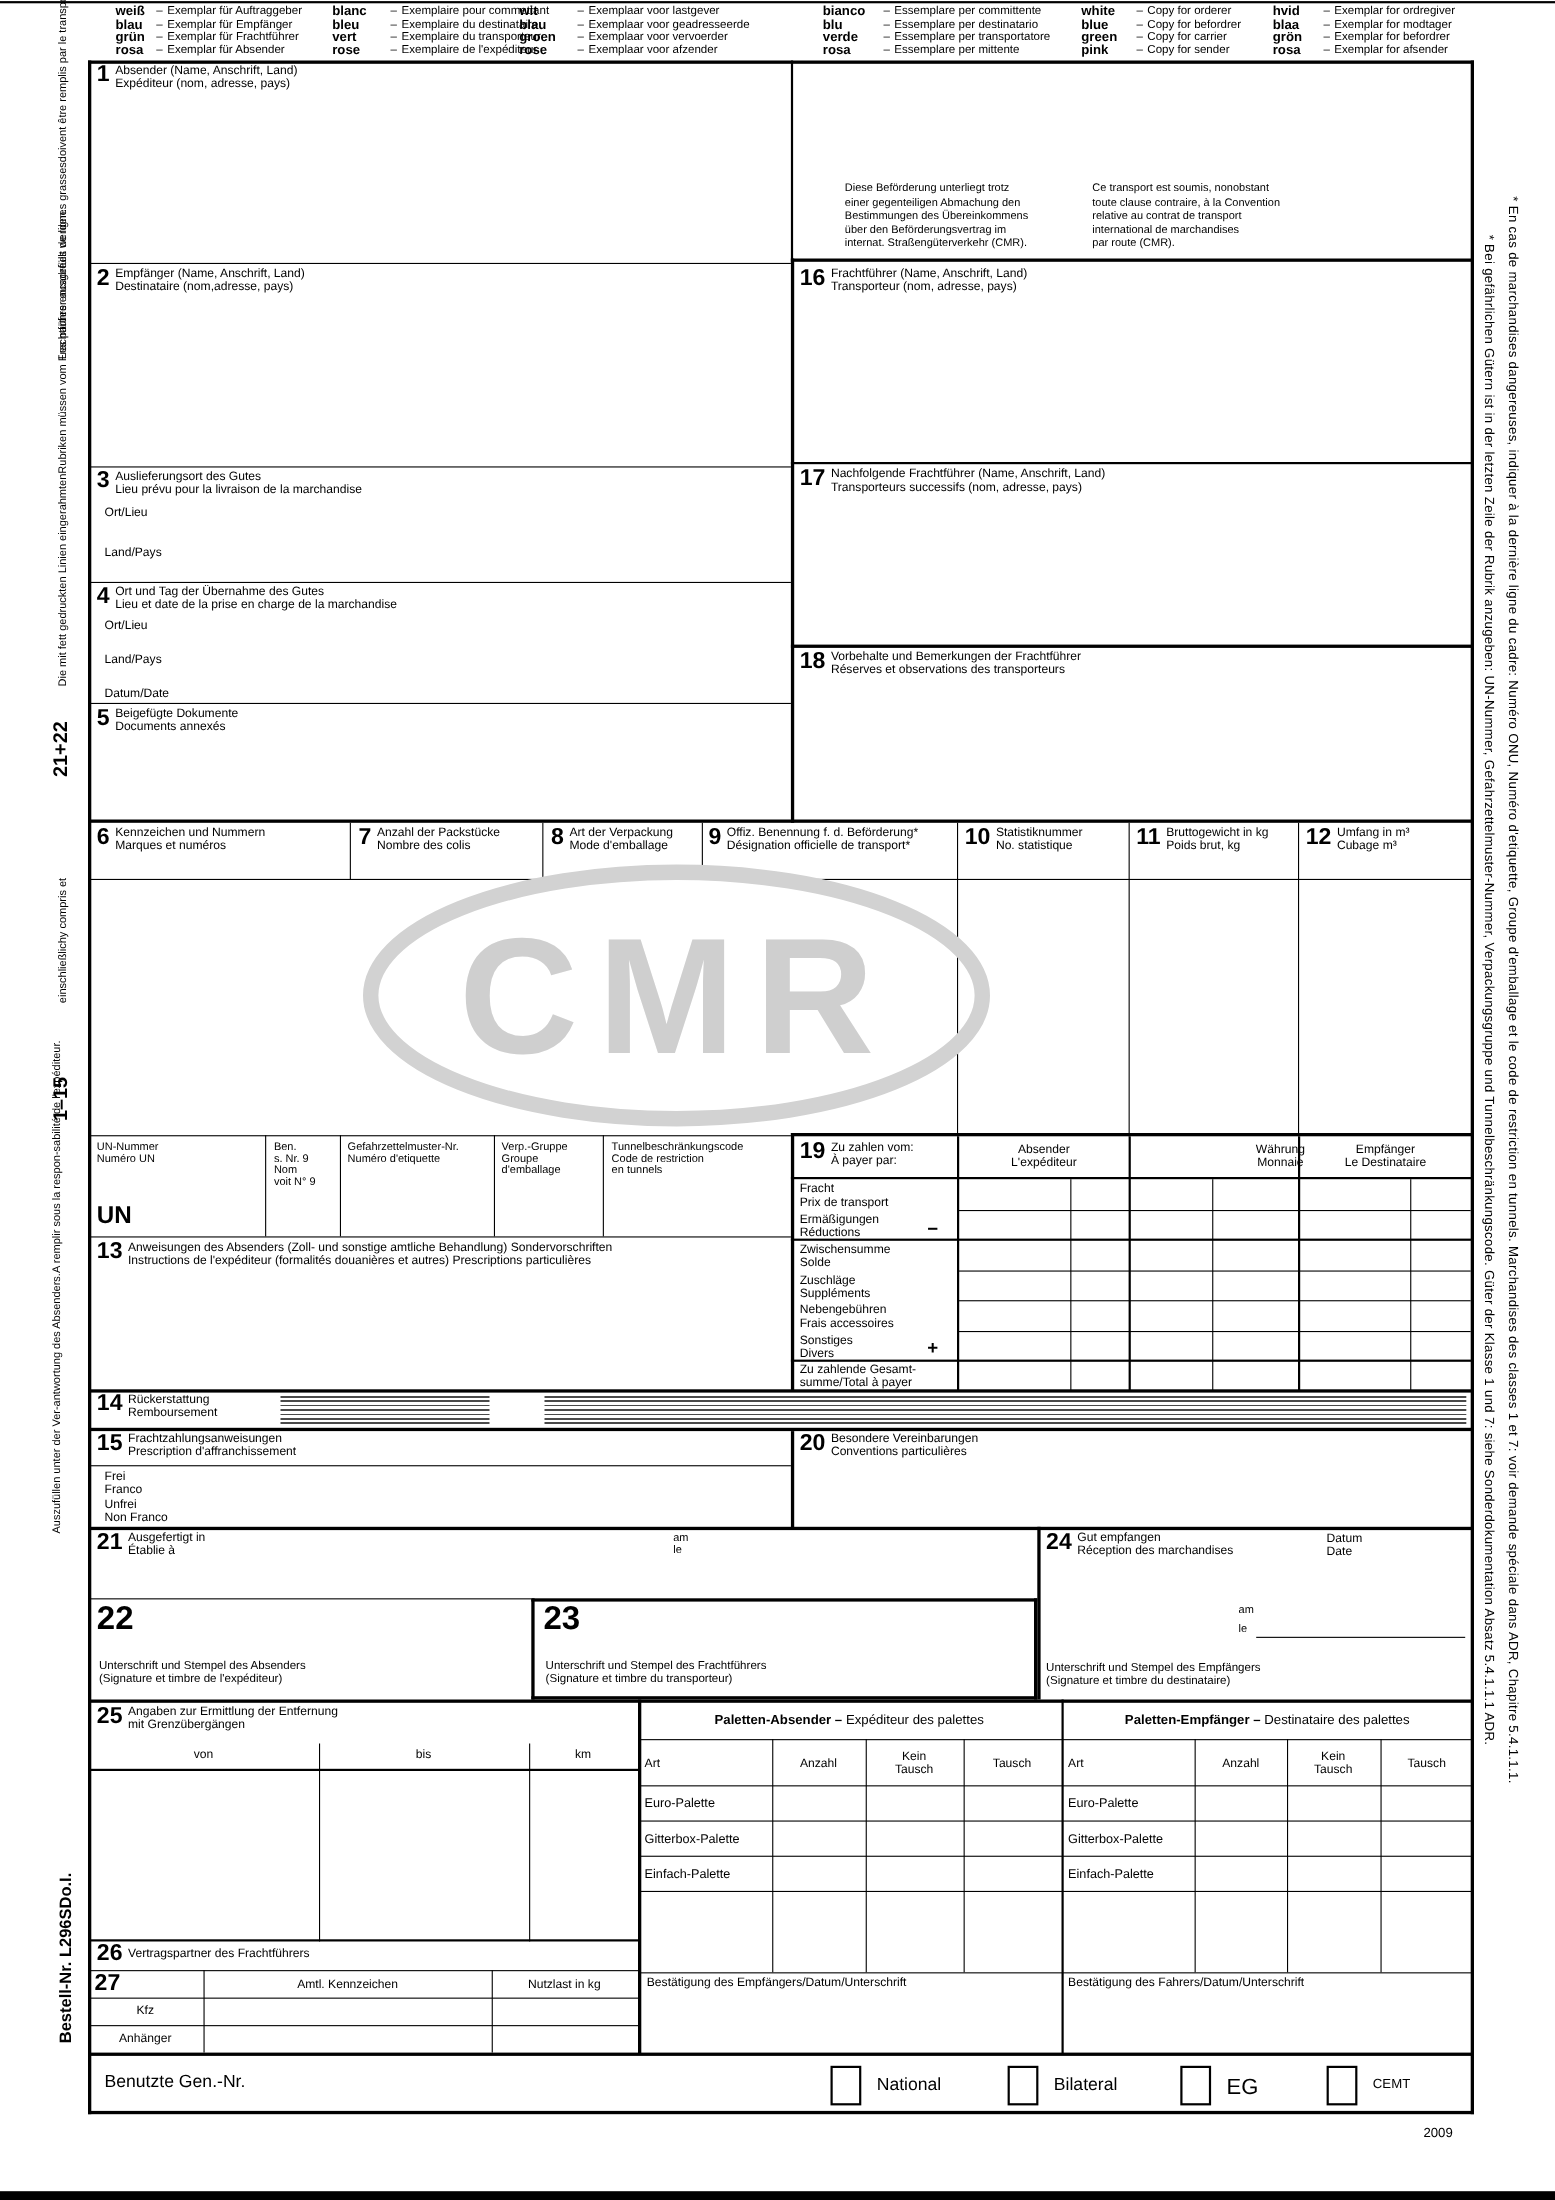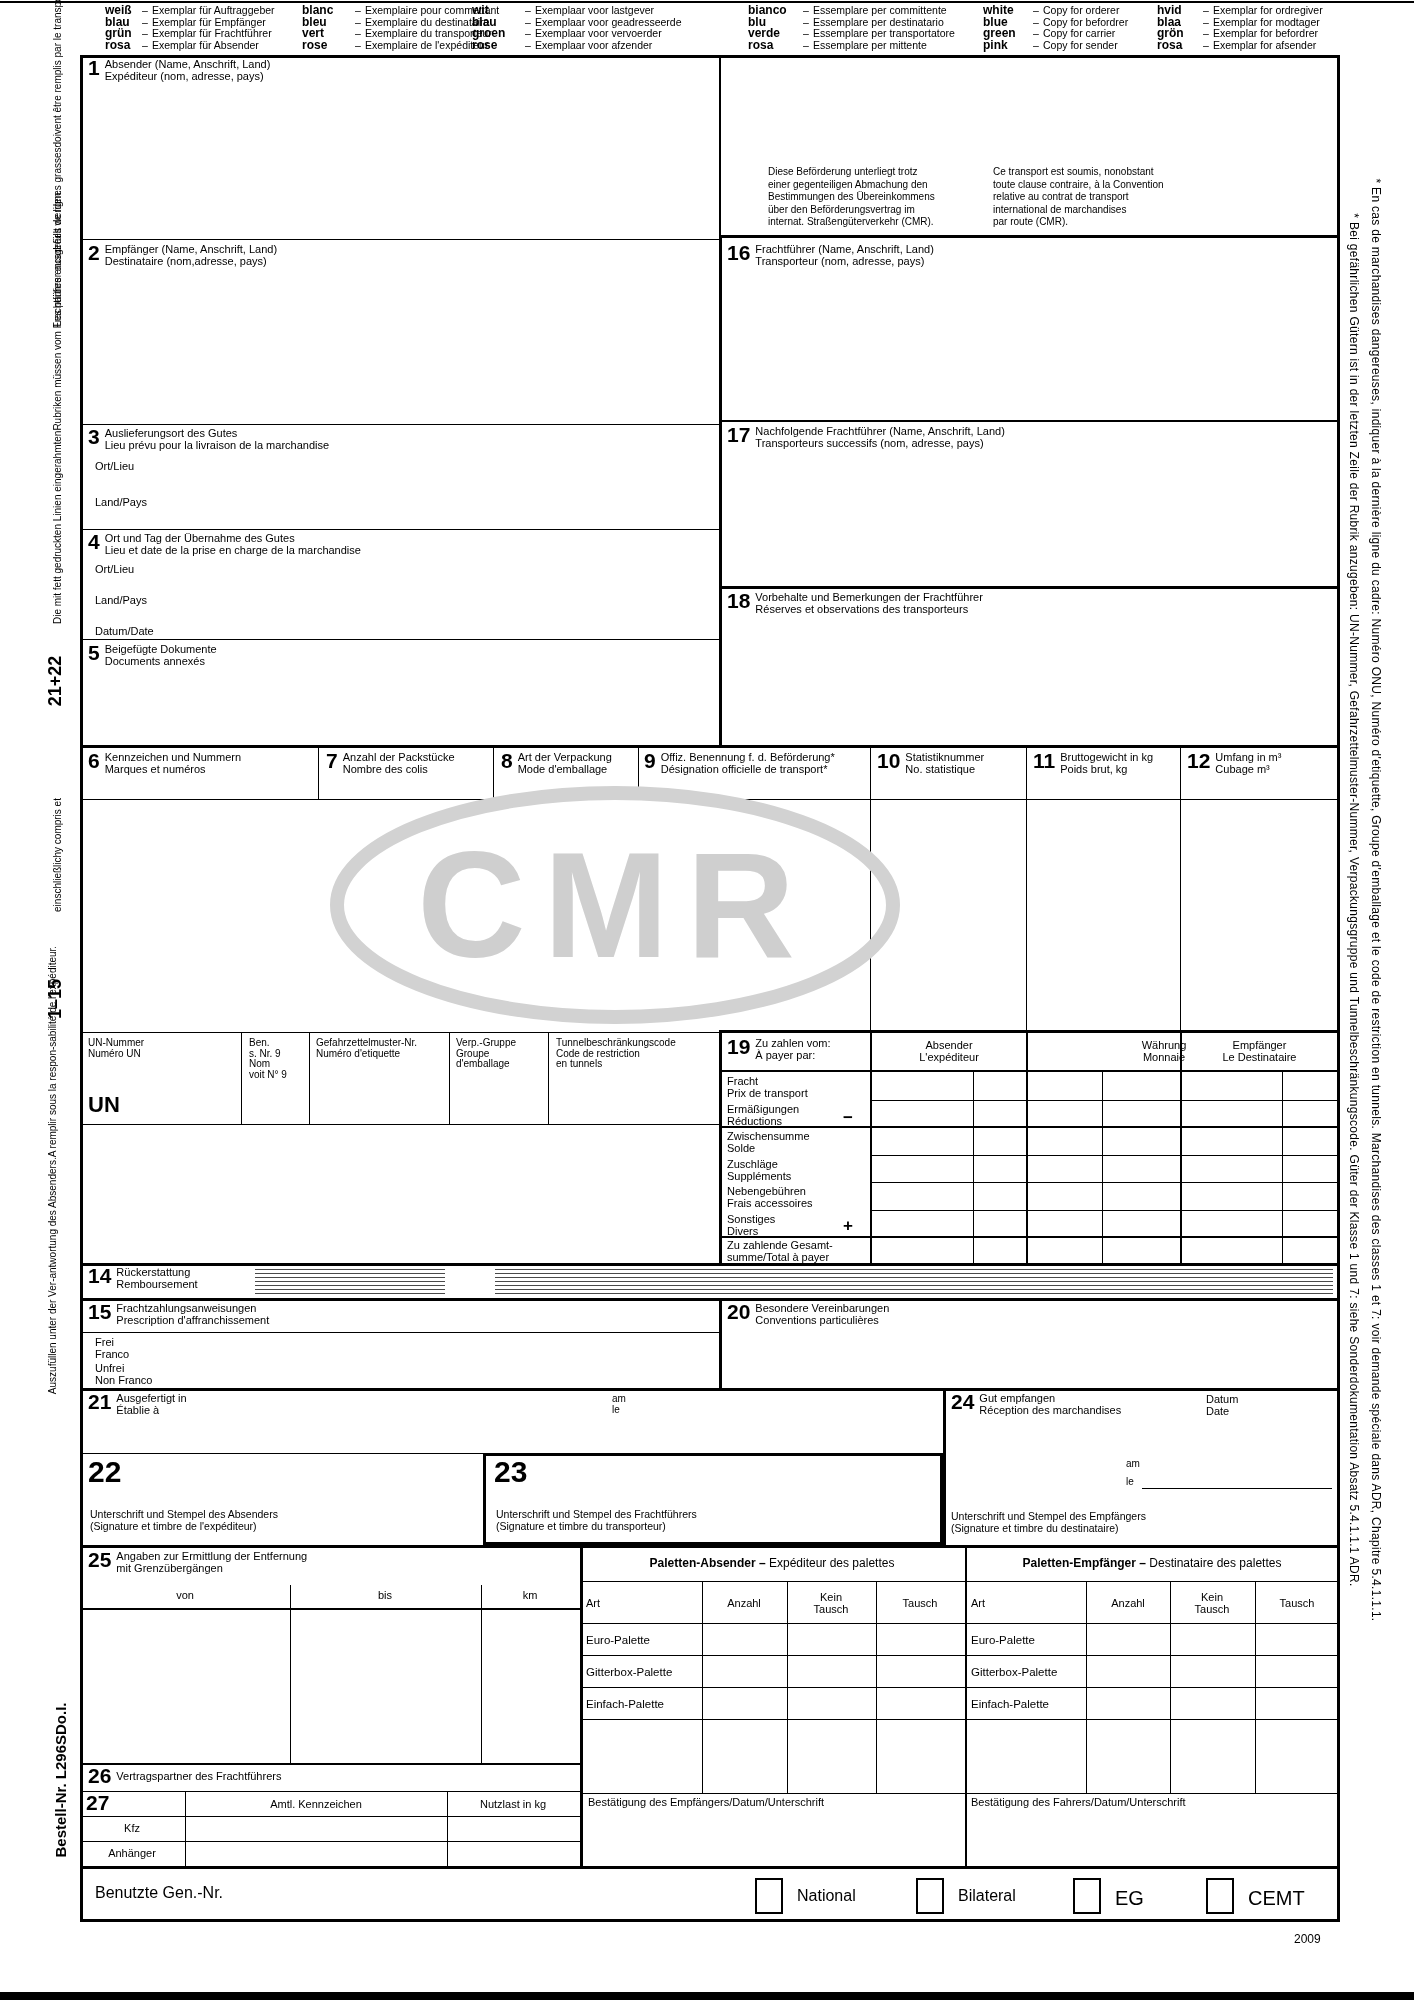--- a/index.html
+++ b/index.html
@@ -468,20 +468,27 @@
   <div class="x lbl" style="left:727px;top:1214px">
       <span>Sonstiges</span>
       <span>Divers</span>
     </div>
   <div class="x" style="left:843px;top:1216px;font-weight:700;font-size:17px">+</div>
   <div class="x lbl" style="left:727px;top:1240px">
       <span>Zu zahlende Gesamt-</span>
       <span>summe/Total à payer</span>
     </div>
 
+  <div class="x fx" style="left:88px;top:1129px;width:600px">
+      <span class="nr">13</span>
+      <span class="lbl">
+        <span>Anweisungen des Absenders (Zoll- und sonstige amtliche Behandlung) Sondervorschriften</span>
+        <span>Instructions de l'expéditeur (formalités douanières et autres) Prescriptions particulières</span>
+      </span>
+    </div>
   <div class="x fx" style="left:88px;top:1267px">
       <span class="nr">14</span>
       <span class="lbl">
         <span>Rückerstattung</span>
         <span>Remboursement</span>
       </span>
     </div>
   <div class="stripe" style="left:255px;top:1269px;width:190px;height:26px"></div>
   <div class="stripe" style="left:495px;top:1269px;width:838px;height:26px"></div>
   <div class="x fx" style="left:88px;top:1303px">
@@ -595,21 +602,21 @@
   <div class="x lbl" style="left:971px;top:1797px">Bestätigung des Fahrers/Datum/Unterschrift</div>
 
   <div class="x" style="left:95px;top:1884px;font-size:16px">Benutzte Gen.-Nr.</div>
   <div class="cb" style="left:755px;top:1878px"></div>
   <div class="x" style="left:797px;top:1887px;font-size:16px">National</div>
   <div class="cb" style="left:916px;top:1878px"></div>
   <div class="x" style="left:958px;top:1887px;font-size:16px">Bilateral</div>
   <div class="cb" style="left:1073px;top:1878px"></div>
   <div class="x" style="left:1115px;top:1887px;font-size:20px">EG</div>
   <div class="cb" style="left:1206px;top:1878px"></div>
-  <div class="x" style="left:1248px;top:1887px;font-size:20px">CEMT</div>
+  <div class="x" style="left:1248px;top:1887px;font-size:12px">CEMT</div>
   <div class="x" style="left:1294px;top:1932px;font-size:12px">2009</div>
 
   <div class="fill" style="left:84px;top:100px;width:630px;height:135px"></div>
   <div class="fill" style="left:84px;top:285px;width:630px;height:135px"></div>
   <div class="fill" style="left:84px;top:440px;width:630px;height:85px"></div>
   <div class="fill" style="left:84px;top:545px;width:630px;height:90px"></div>
   <div class="fill" style="left:84px;top:668px;width:630px;height:75px"></div>
   <div class="fill" style="left:723px;top:270px;width:610px;height:148px"></div>
   <div class="fill" style="left:723px;top:452px;width:610px;height:132px"></div>
   <div class="fill" style="left:723px;top:622px;width:610px;height:120px"></div>

